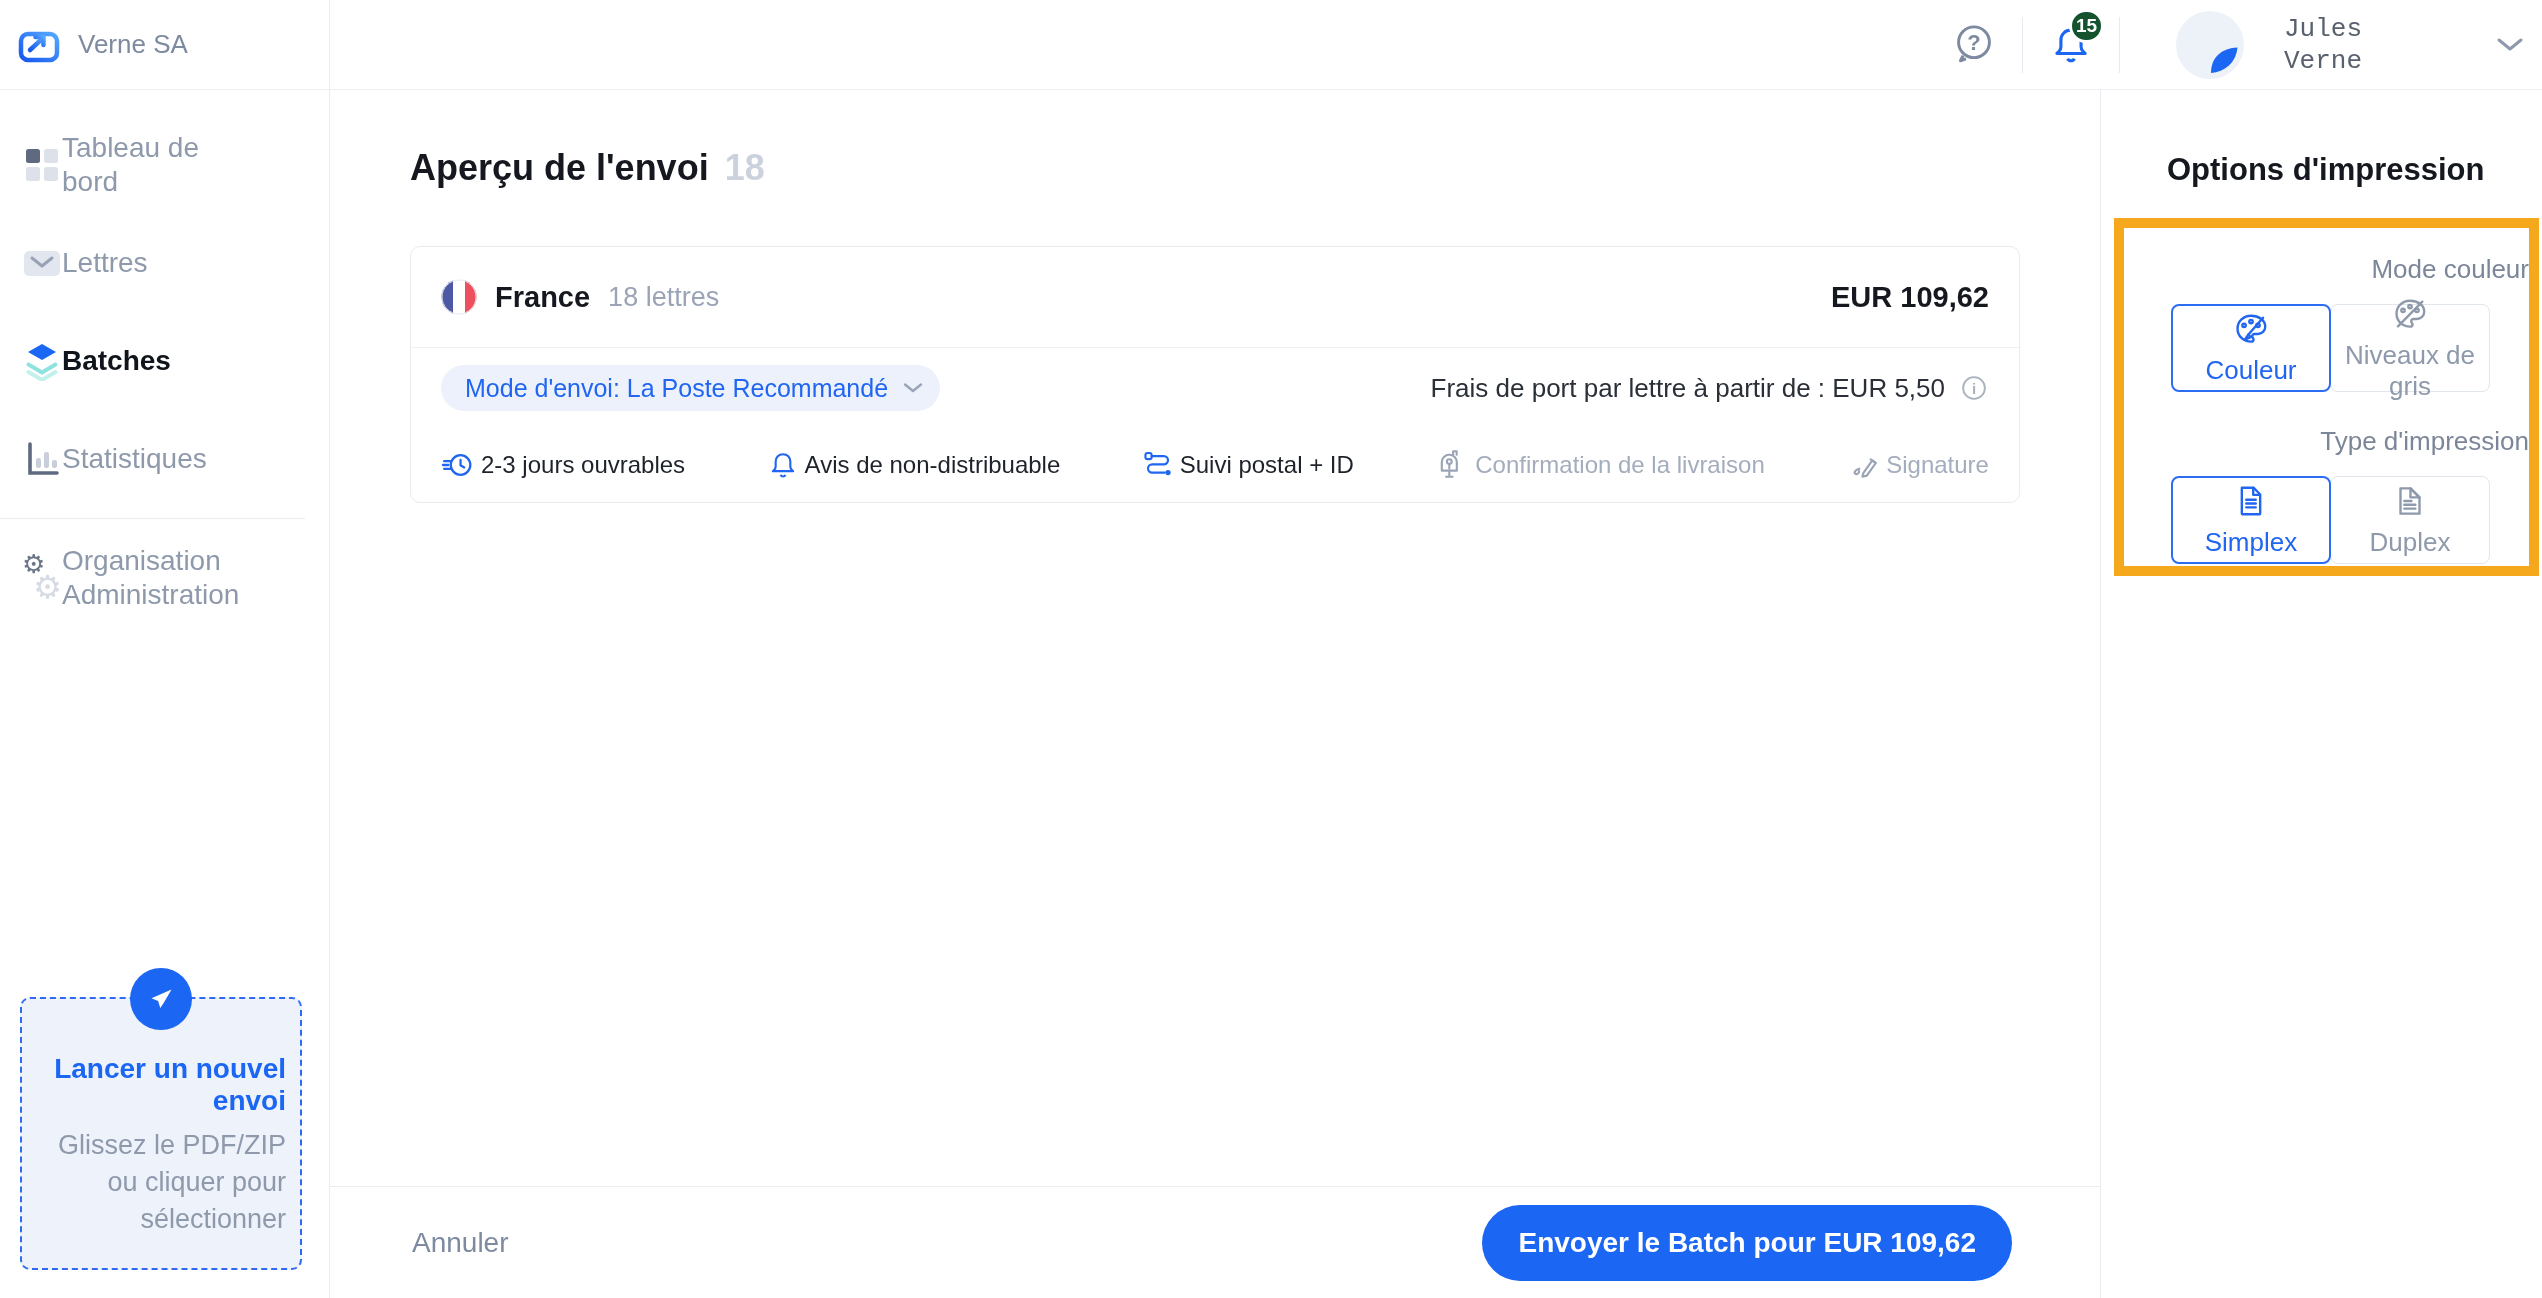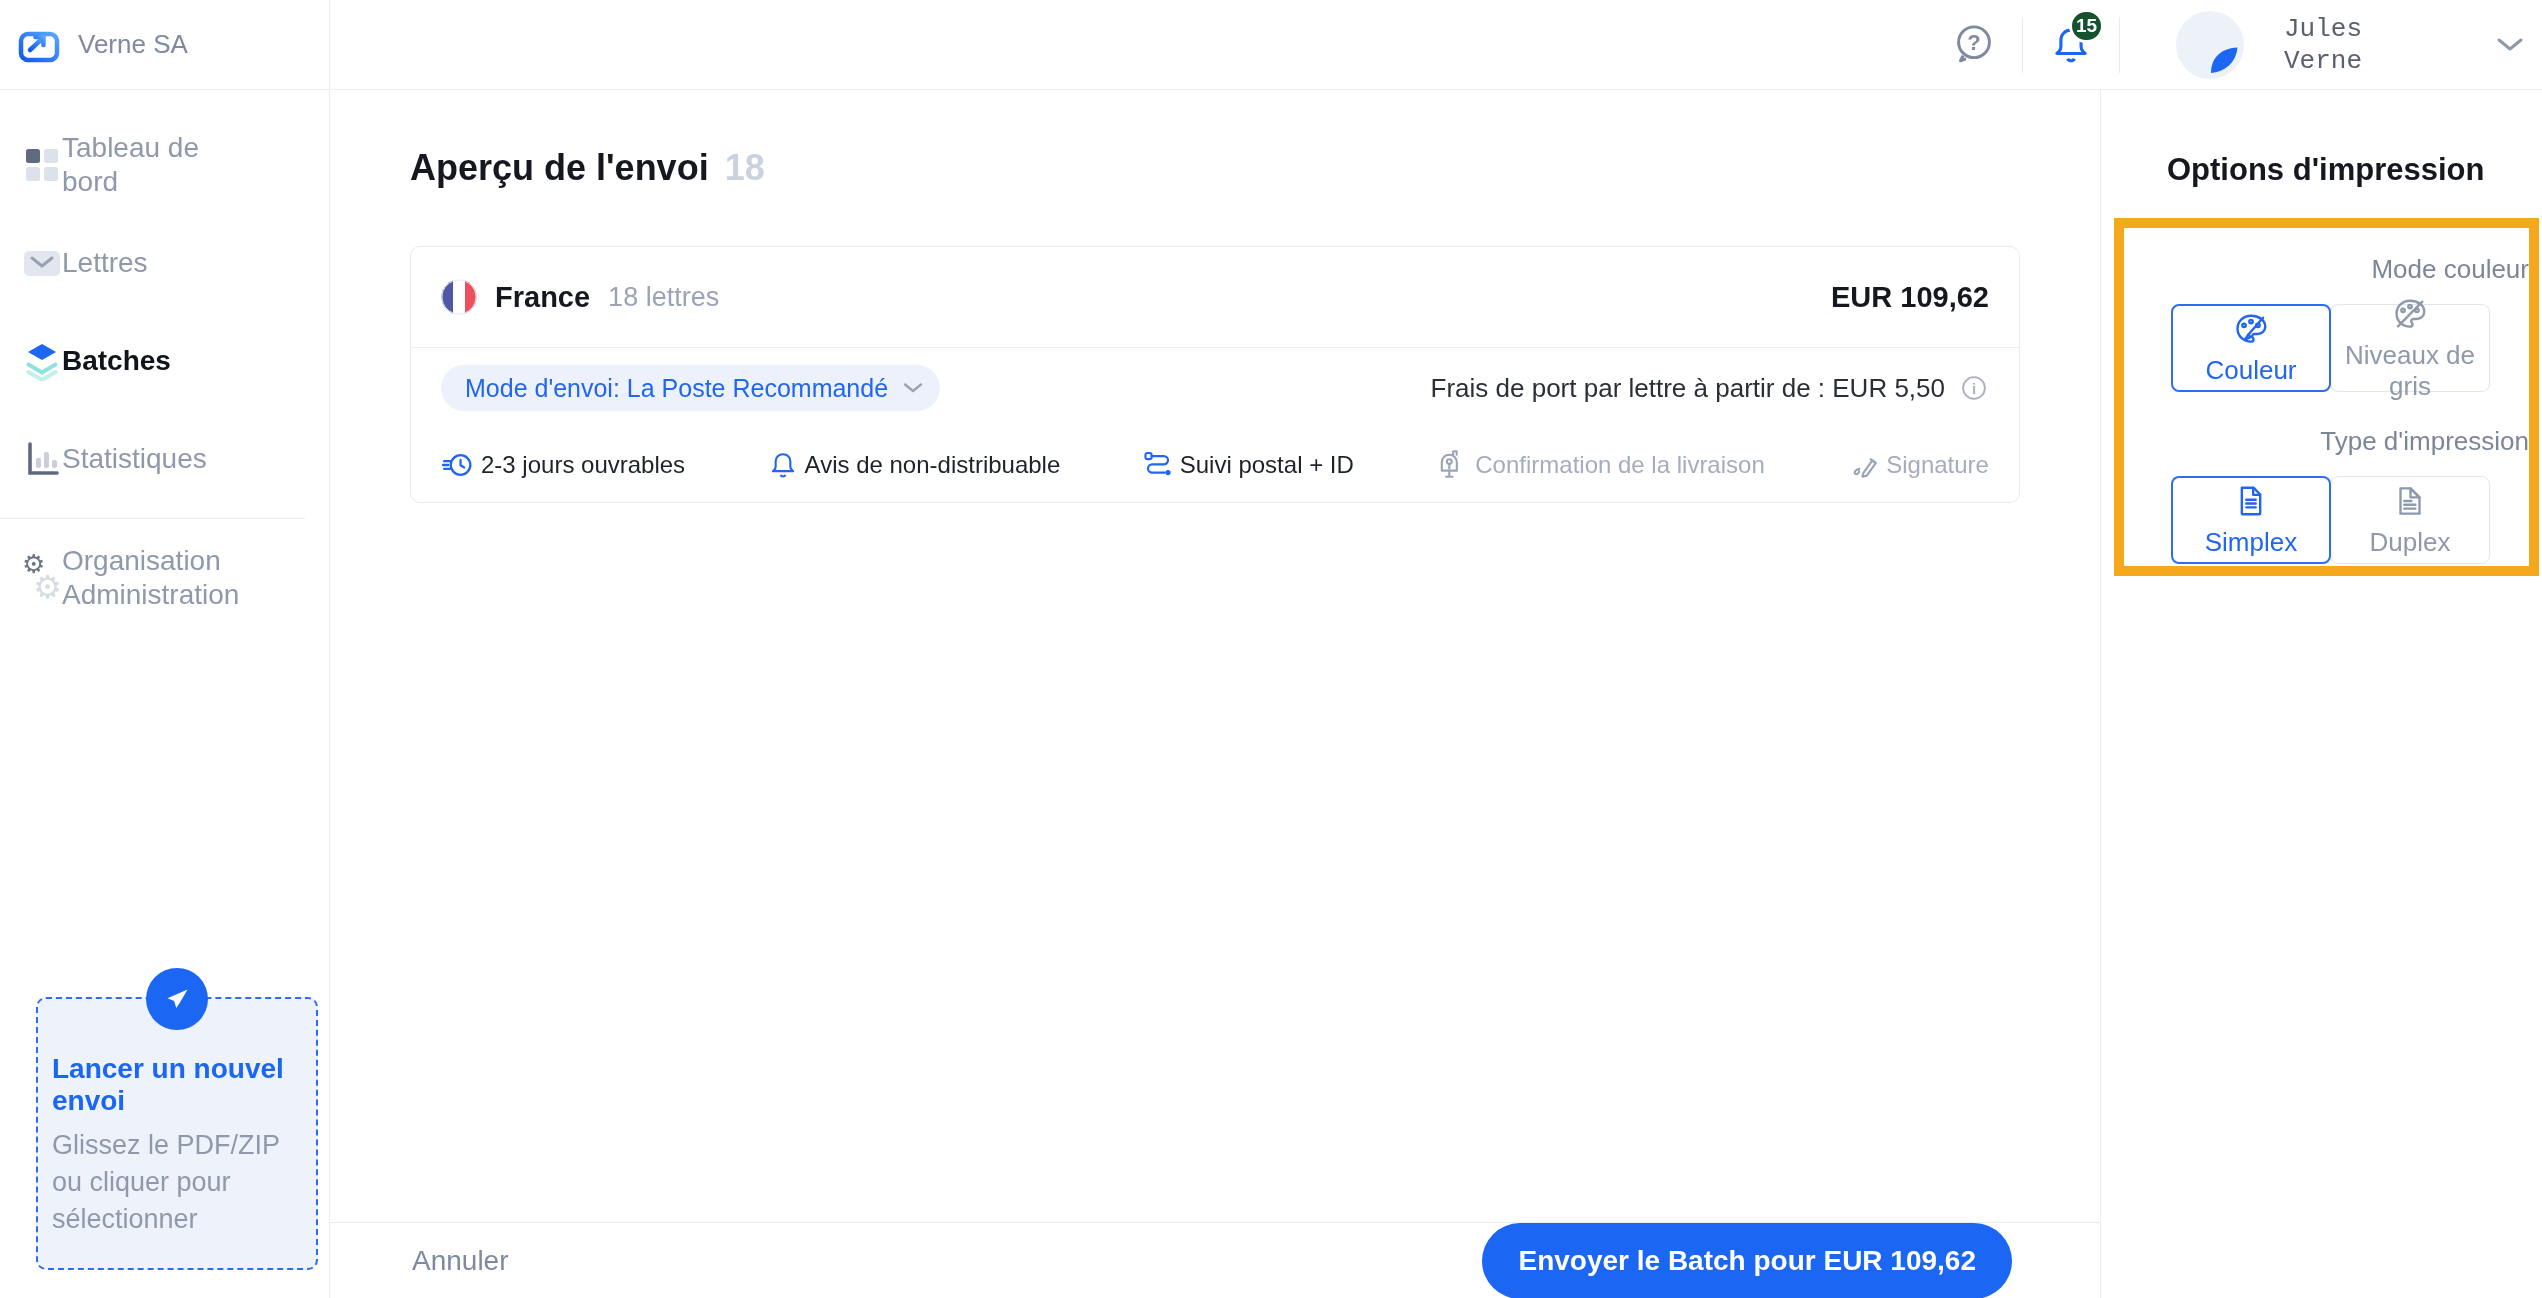--- a/index.html
+++ b/index.html
@@ -40,23 +40,23 @@
   .nav-item { height: 98px; display: flex; align-items: center; padding-left: 22px; font-size: 28px; color: #8e99ab; cursor: pointer; }
   .nav-item .nav-ico { width: 40px; height: 40px; flex: none; display: flex; align-items: center; justify-content: center; }
   .nav-item.active { color: #10141b; font-weight: bold; }
   .nav-item .nav-label { max-width: 195px; line-height: 34px; }
   .side-divider { border: none; border-top: 1px solid #e9edf2; margin: 10px 24px 10px 0; }
   .gears { position: relative; width: 42px; height: 42px; font-family: "DejaVu Sans", sans-serif; }
   .gear-dark  { position: absolute; top: -6px; left: 0; font-size: 26px; color: #6b7689; line-height: 26px;}
   .gear-light { position: absolute; bottom: -4px; right: 0; font-size: 32px; color: #d7dce4; line-height: 32px;}
 
   .upload-box {
-    position: absolute; left: 36px; bottom: 28px; width: 282px;
+    position: absolute; left: 20px; bottom: 28px; width: 282px;
     background: #eef2fb; border: 2px dashed #2e6bf0; border-radius: 10px;
-    text-align: left; padding: 54px 14px 30px; cursor: pointer;
+    text-align: right; padding: 54px 14px 30px; cursor: pointer;
   }
   .upload-circle {
     position: absolute; top: -31px; left: 50%; transform: translateX(-50%);
     width: 62px; height: 62px; border-radius: 50%; background: #1b66f2;
     display: flex; align-items: center; justify-content: center;
   }
   .upload-title { color: #1b66f2; font-weight: bold; font-size: 28px; }
   .upload-sub { color: #8e99ab; font-size: 27px; line-height: 37px; margin-top: 10px; }
 
   
@@ -83,21 +83,21 @@
 
   .card-row3 { height: 74px; display: flex; align-items: center; justify-content: space-between; padding: 0 30px; }
   .feature { display: flex; align-items: center; gap: 6px; font-size: 24px; }
   .feature.on  { color: #1e232b; }
   .feature.on  .f-ico { color: #2166f0; }
   .feature.off { color: #a4adbd; }
   .feature.off .f-ico { color: #9aa4b6; }
   .f-ico { display: flex; }
 
   .main-footer {
-    margin-top: auto; height: 76px; border-top: 1px solid #e9edf2;
+    margin-top: auto; height: 112px; border-top: 1px solid #e9edf2;
     display: flex; align-items: center; justify-content: space-between;
     padding: 0 88px 0 82px;
   }
   .cancel-btn { background: none; border: none; font-family: inherit; font-size: 28px; font-weight: 500; color: #7d8aa0; cursor: pointer; }
   .submit-btn {
     min-width: 512px; height: 76px; border: none; border-radius: 40px; cursor: pointer;
     background: #1b66f2; color: #fff; font-family: inherit; font-size: 28px; font-weight: bold;
     display: flex; align-items: center; justify-content: center; padding: 0 36px;
   }
 

